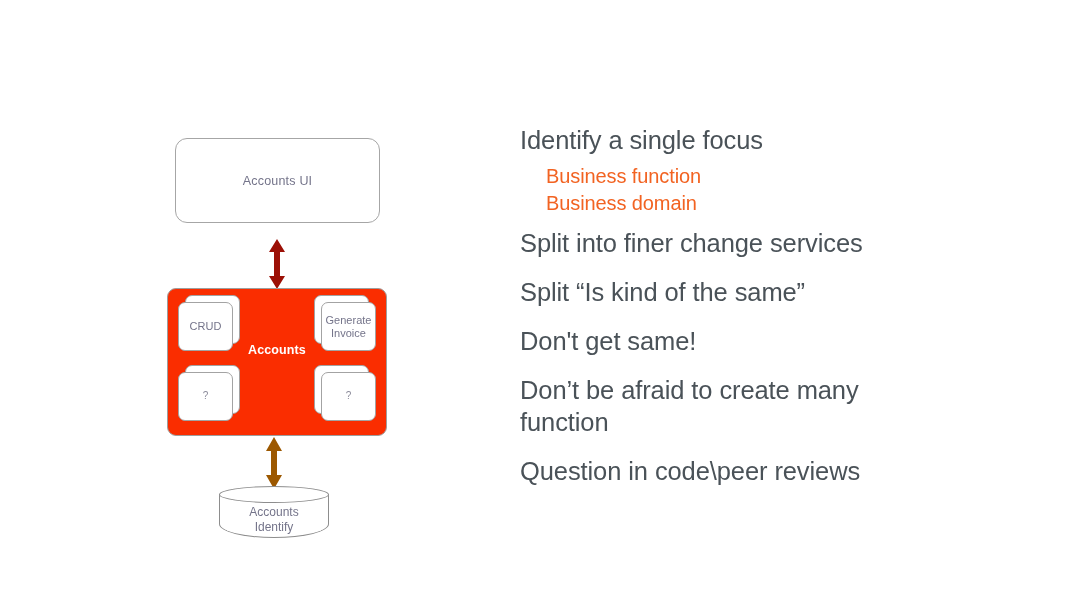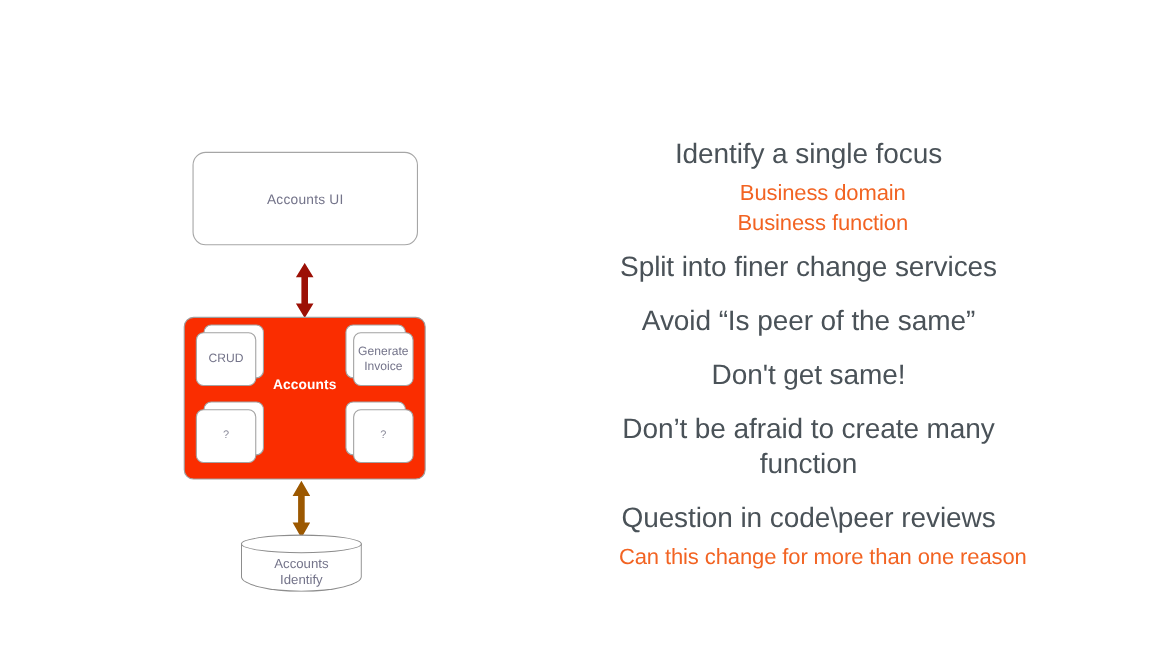--- a/index.html
+++ b/index.html
@@ -189,21 +189,21 @@
     letter-spacing: -0.1px;
   }
   .bullet-sub {
     font-size: 20px;
     color: #f26322;
     line-height: 25px;
     margin-left: 26px;
     margin-bottom: 2px;
     letter-spacing: -0.1px;
   }
-  .grp { margin-bottom: 0; text-align: center; }
+  .grp { margin-bottom: 0; }
   .grp-gap { height: 9px; }
 </style>
 </head>
 <body>
 
 <div id="diagram">
 
   <div class="ui-box">
     <span class="ui-box-label">Accounts UI</span>
   </div>
@@ -267,43 +267,42 @@
       <div>Identify</div>
     </div>
   </div>
 
 </div>
 
 <div id="bullets">
 
   <div class="grp">
     <div class="bullet-main">Identify a single focus</div>
+    <div class="bullet-sub">Business function</div>
     <div class="bullet-sub">Business domain</div>
-    <div class="bullet-sub">Business function</div>
   </div>
   <div class="grp-gap"></div>
 
   <div class="grp">
     <div class="bullet-main">Split into finer change services</div>
   </div>
   <div class="grp-gap"></div>
 
   <div class="grp">
-    <div class="bullet-main">Avoid “Is peer of the same”</div>
+    <div class="bullet-main">Split “Is kind of the same”</div>
   </div>
   <div class="grp-gap"></div>
 
   <div class="grp">
     <div class="bullet-main">Don't get same!</div>
   </div>
   <div class="grp-gap"></div>
 
   <div class="grp">
     <div class="bullet-main">Don’t be afraid to create many function</div>
   </div>
   <div class="grp-gap"></div>
 
   <div class="grp">
     <div class="bullet-main">Question in code\peer reviews</div>
-    <div class="bullet-sub">Can this change for more than one reason</div>
   </div>
 
 </div>
 
 </body></html>

